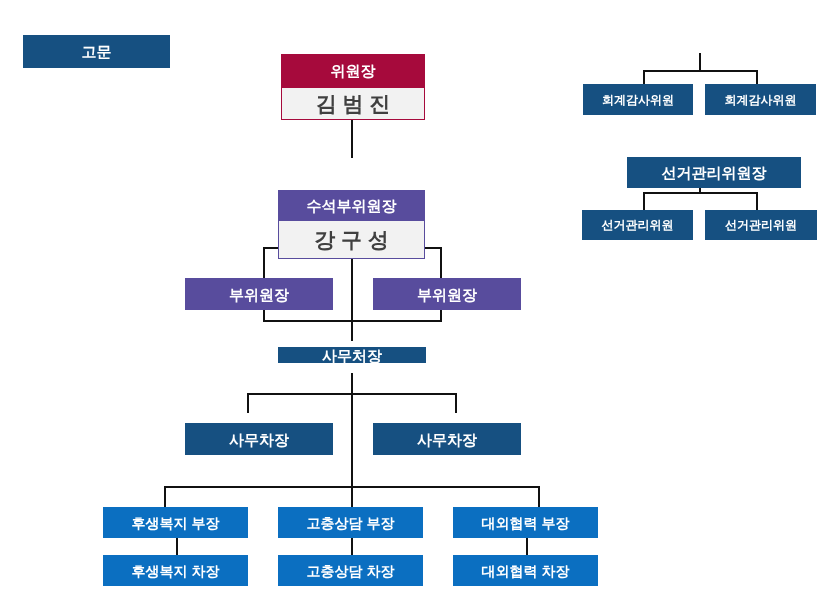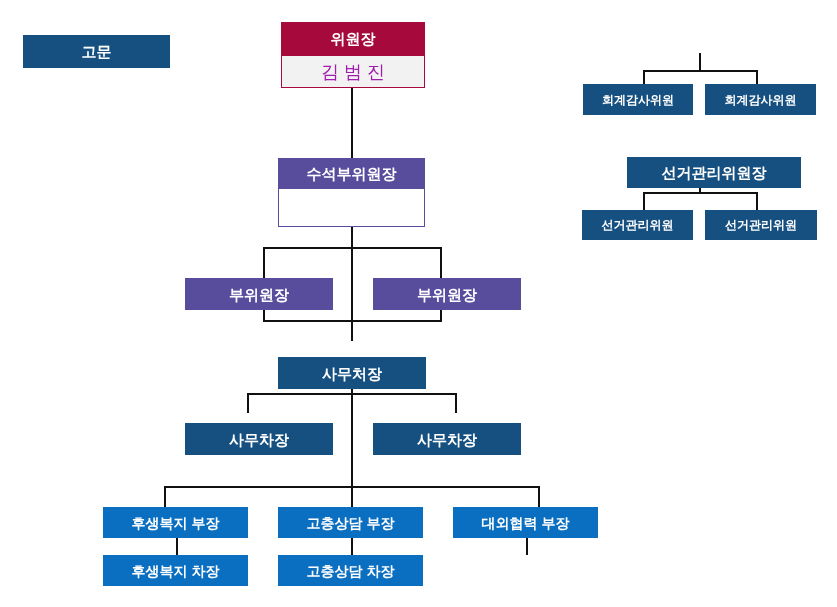--- a/index.html
+++ b/index.html
@@ -34,31 +34,31 @@
   }
   .navy   { background: var(--navy); }
   .bright { background: var(--bright); }
   .purple { background: var(--purple); }
 
   .fz-lg { font-size: 15px; margin-top: 10px; }
   .fz-md { font-size: 14px; }
   .fz-sm { font-size: 12px; }
 
   
-  .compound { position: absolute; z-index: 2; }
+  .compound { position: absolute; z-index: 2; margin-top: 32px; }
   .compound .head {
     display: flex; align-items: center; justify-content: center;
     color: #fff; font-weight: bold; font-size: 15px;
   }
   .compound .name {
     display: flex; align-items: center; justify-content: center;
     background: #F2F2F2;
-    color: #a21caf;
-    font-size: 18px;
-    font-weight: 400;
+    color: #404040;
+    font-size: 21px;
+    font-weight: 700;
   }
   .compound.crimson-frame { border: 1px solid var(--crimson); }
   .compound.crimson-frame .head { background: var(--crimson); }
   .compound.purple-frame { border: 1px solid var(--purple); }
   .compound.purple-frame .head { background: var(--purple); text-align: right; }
 
   
   #advisor        { left: 23px;  top: 25px;  width: 147px; height: 33px; }
 
   #chairman       { left: 281px; top: 22px;  width: 144px; height: 66px; }
@@ -73,21 +73,21 @@
   #audit-m1       { left: 583px; top: 84px;  width: 110px; height: 31px; }
   #audit-m2       { left: 705px; top: 84px;  width: 111px; height: 31px; }
 
   #elect-head     { left: 627px; top: 147px; width: 174px; height: 31px; }
   #elect-m1       { left: 582px; top: 210px; width: 111px; height: 30px; }
   #elect-m2       { left: 705px; top: 210px; width: 112px; height: 30px; }
 
   #vice1          { left: 185px; top: 268px; width: 148px; height: 32px; }
   #vice2          { left: 373px; top: 268px; width: 148px; height: 32px; }
 
-  #secgen         { left: 278px; top: 347px; width: 148px; height: 32px; }
+  #secgen         { left: 278px; top: 337px; width: 148px; height: 16px; }
 
   #dep1           { left: 185px; top: 413px; width: 148px; height: 32px; }
   #dep2           { left: 373px; top: 413px; width: 148px; height: 32px; }
 
   #mgr1           { left: 103px; top: 507px; width: 145px; height: 31px; }
   #mgr2           { left: 278px; top: 507px; width: 145px; height: 31px; }
   #mgr3           { left: 453px; top: 507px; width: 145px; height: 31px; }
   #chief1         { left: 103px; top: 555px; width: 145px; height: 31px; }
   #chief2         { left: 278px; top: 555px; width: 145px; height: 31px; }
   #chief3         { left: 453px; top: 555px; width: 145px; height: 31px; }
@@ -172,30 +172,32 @@
 
   <div class="box navy fz-sm" id="audit-m1">회계감사위원</div>
   <div class="box navy fz-sm" id="audit-m2">회계감사위원</div>
 
   <div class="box navy fz-lg" id="elect-head">선거관리위원장</div>
   <div class="box navy fz-sm" id="elect-m1">선거관리위원</div>
   <div class="box navy fz-sm" id="elect-m2">선거관리위원</div>
 
   <div class="compound purple-frame" id="senior">
     <div class="head">수석부위원장</div>
+    <div class="name">강 구 성</div>
   </div>
 
   <div class="box purple fz-lg" id="vice1">부위원장</div>
   <div class="box purple fz-lg" id="vice2">부위원장</div>
 
   <div class="box navy fz-lg" id="secgen">사무처장</div>
 
   <div class="box navy fz-lg" id="dep1">사무차장</div>
   <div class="box navy fz-lg" id="dep2">사무차장</div>
 
   <div class="box bright fz-md" id="mgr1">후생복지 부장</div>
   <div class="box bright fz-md" id="mgr3">대외협력 부장</div>
   <div class="box bright fz-md" id="mgr2">고충상담 부장</div>
 
   <div class="box bright fz-md" id="chief1">후생복지 차장</div>
   <div class="box bright fz-md" id="chief2">고충상담 차장</div>
+  <div class="box bright fz-md" id="chief3">대외협력 차장</div>
 
 </div>
 
 </body></html>

